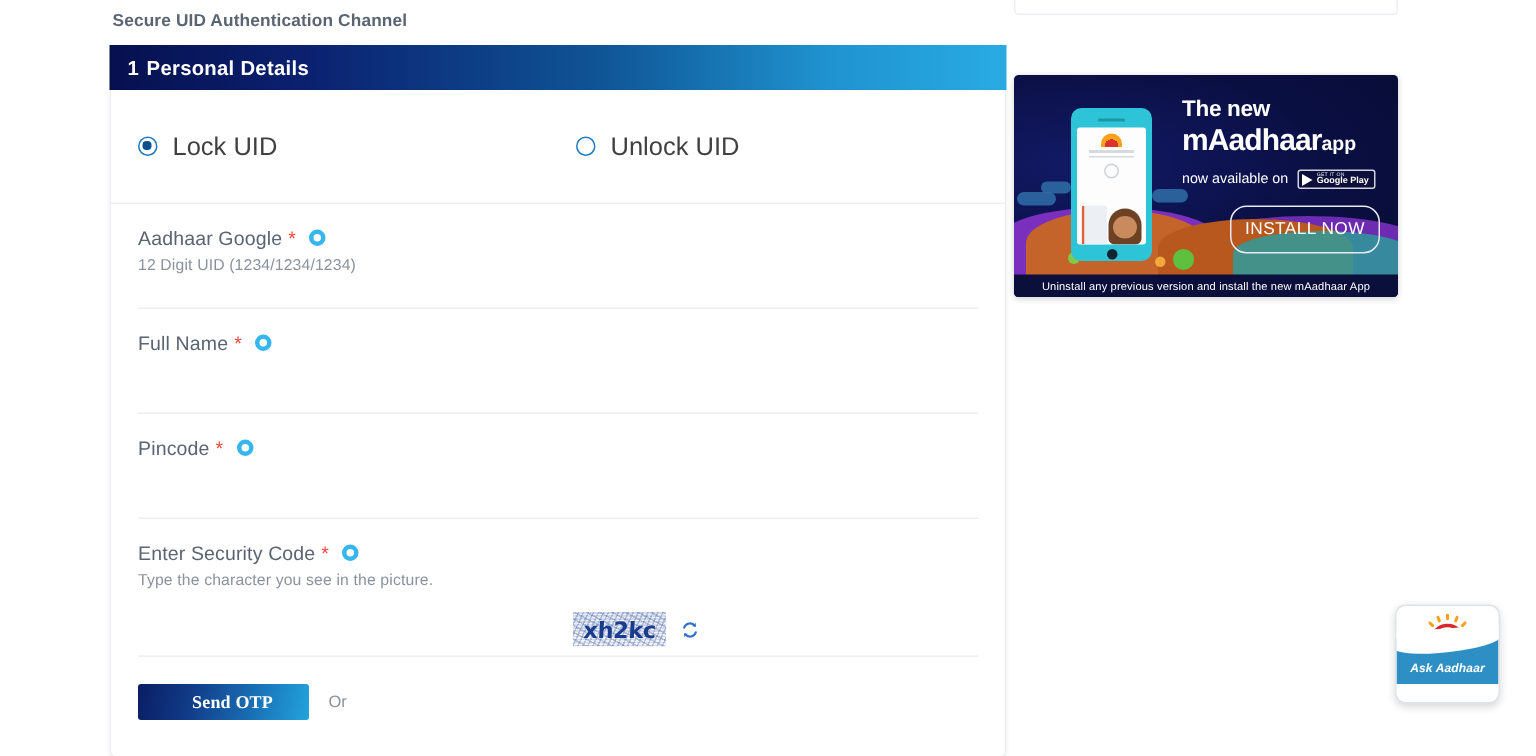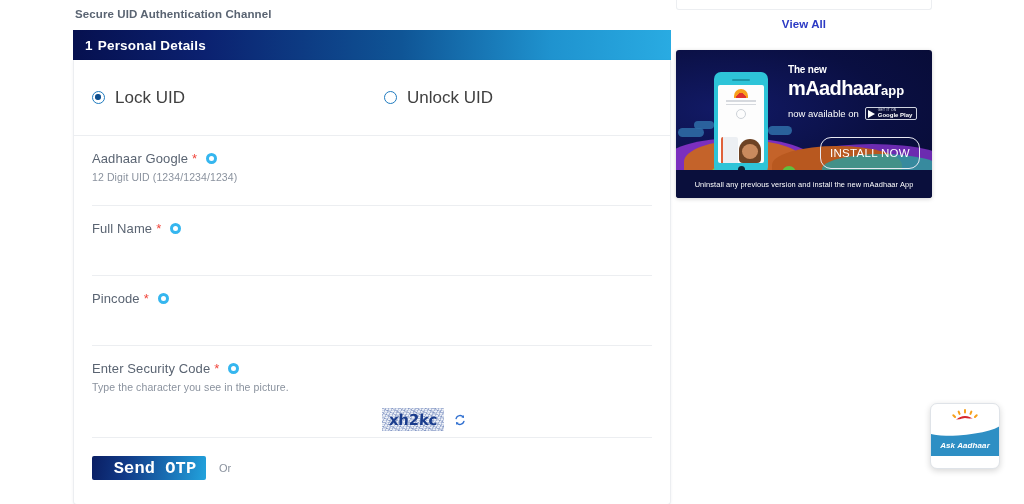--- a/index.html
+++ b/index.html
@@ -93,24 +93,24 @@
     letter-spacing: -0.3px; transform: skewX(-3deg);
     text-shadow: 0 0 1px rgba(255,255,255,.55);
   }
   .refresh-ico { width: 14px; height: 14px; display:block; cursor:pointer; }
 
   .btn-row {
     display:flex; align-items:center; padding: 18px 18px 0 18px;
   }
   .btn {
     width: 114px; height: 24px; border: none; border-radius: 2px;
-    color:#fff; font-size: 17px; font-weight: bold; cursor:pointer;
+    color:#fff; font-size: 12px; font-weight: bold; cursor:pointer;
     background: linear-gradient(100deg,#0a1e63 0%,#113a87 30%,#1a74b8 70%,#22a3dd 100%);
     letter-spacing: .1px;
-    font-family: Liberation Mono, monospace;
+    font-family: Liberation Serif, serif;
     padding-left: 12px;
   }
   .or-txt { margin: 0 13px; font-size: 11px; color:#8a929e; }
 
   
   .right-col { position:absolute; left: 676px; top: 0; width: 256px; }
   .topbox {
     height: 10px; border:1px solid #eceef1; border-top:none;
     border-radius: 0 0 3px 3px; background:#fff;
   }
@@ -157,41 +157,41 @@
   .ps-circle { width:10px; height:10px; border:1.2px solid #cdd2d8; border-radius:50%; margin:4px auto 0 auto; }
   .ps-kid { position:absolute; right:3px; bottom:0; width:22px; height:24px;
     background:#6d4224; border-radius:11px 11px 4px 4px; }
   .ps-kid::after { content:""; position:absolute; left:3px; top:5px; width:16px; height:15px;
     background:#c98a5e; border-radius:50%; }
   .ps-doc { position:absolute; left:3px; bottom:0; width:17px; height:26px; background:#eceff3;
     border-radius:2px 2px 0 0; border-left:2px solid #e0613a;}
   .phone-home { width:7px;height:7px;border-radius:50%;background:#123; margin:3px auto 0 auto; }
 
   .b-text { position:absolute; left:112px; top:14px; width:138px; color:#fff; }
-  .b-l1 { font-size:10px; font-weight:bold; letter-spacing:-.2px; }
+  .b-l1 { font-size:15px; font-weight:bold; letter-spacing:-.2px; }
   .b-l2 { font-size:20px; font-weight:bold; letter-spacing:-.6px; margin-top:2px; }
   .b-l2 .app { font-size:13px; font-weight:bold; letter-spacing:0; }
   .b-l3 { font-size:9.5px; margin-top:7px; display:flex; align-items:center; gap:6px; }
   .gp-badge {
     border:1px solid #cfd3e0; border-radius:2px; padding:1px 4px 1px 2px;
     display:flex; align-items:center; gap:3px; background:#0b0f3a;
   }
   .gp-tri { width:0;height:0;border-left:7px solid #fff;border-top:4.5px solid transparent;border-bottom:4.5px solid transparent; }
   .gp-txt { line-height:1; }
   .gp-get { font-size:3.4px; letter-spacing:.2px; display:block; color:#dfe2ee;}
   .gp-play { font-size:6px; font-weight:bold; display:block; color:#fff; }
   .install-btn {
     position:absolute; left:144px; top:87px; width:100px; height:32px;
     border:1.3px solid #e8e9f2; border-radius:11px; color:#fff;
     display:flex; align-items:center; justify-content:center;
     font-size:11.5px; letter-spacing:.3px; cursor:pointer; background:transparent;
     font-family:"Liberation Sans", sans-serif;
   }
   .b-footer {
-    position:absolute; left:0; bottom:0; width:100%; height:28px;
+    position:absolute; left:0; bottom:0; width:100%; height:15px;
     background:#0a0f3c; color:#fff; font-size:7.4px;
     display:flex; align-items:center; justify-content:center; letter-spacing:.1px;
   }
 
   
   .ask-widget {
     position:absolute; left:930px; top:403px; width:70px; height:66px;
     background:#fff; border:1px solid #dfe3e8; border-radius:7px;
     box-shadow: 0 2px 6px rgba(0,0,0,.16); overflow:hidden; cursor:pointer;
   }
@@ -294,21 +294,20 @@
       <div class="btn-row">
         <button class="btn">Send OTP</button>
         <span class="or-txt">Or</span>
       </div>
 
     </div>
   </div>
 
   <div class="right-col">
     <div class="topbox"></div>
-    <div class="view-all">View All</div>
   </div>
 
   <div class="banner">
     <div class="b-cloud c1"></div>
     <div class="b-cloud c2"></div>
     <div class="b-cloud c3"></div>
     <div class="b-hill b-purple"></div>
     <div class="b-hill b-purple2"></div>
     <div class="b-hill b-orange"></div>
     <div class="b-hill b-orange2"></div>

